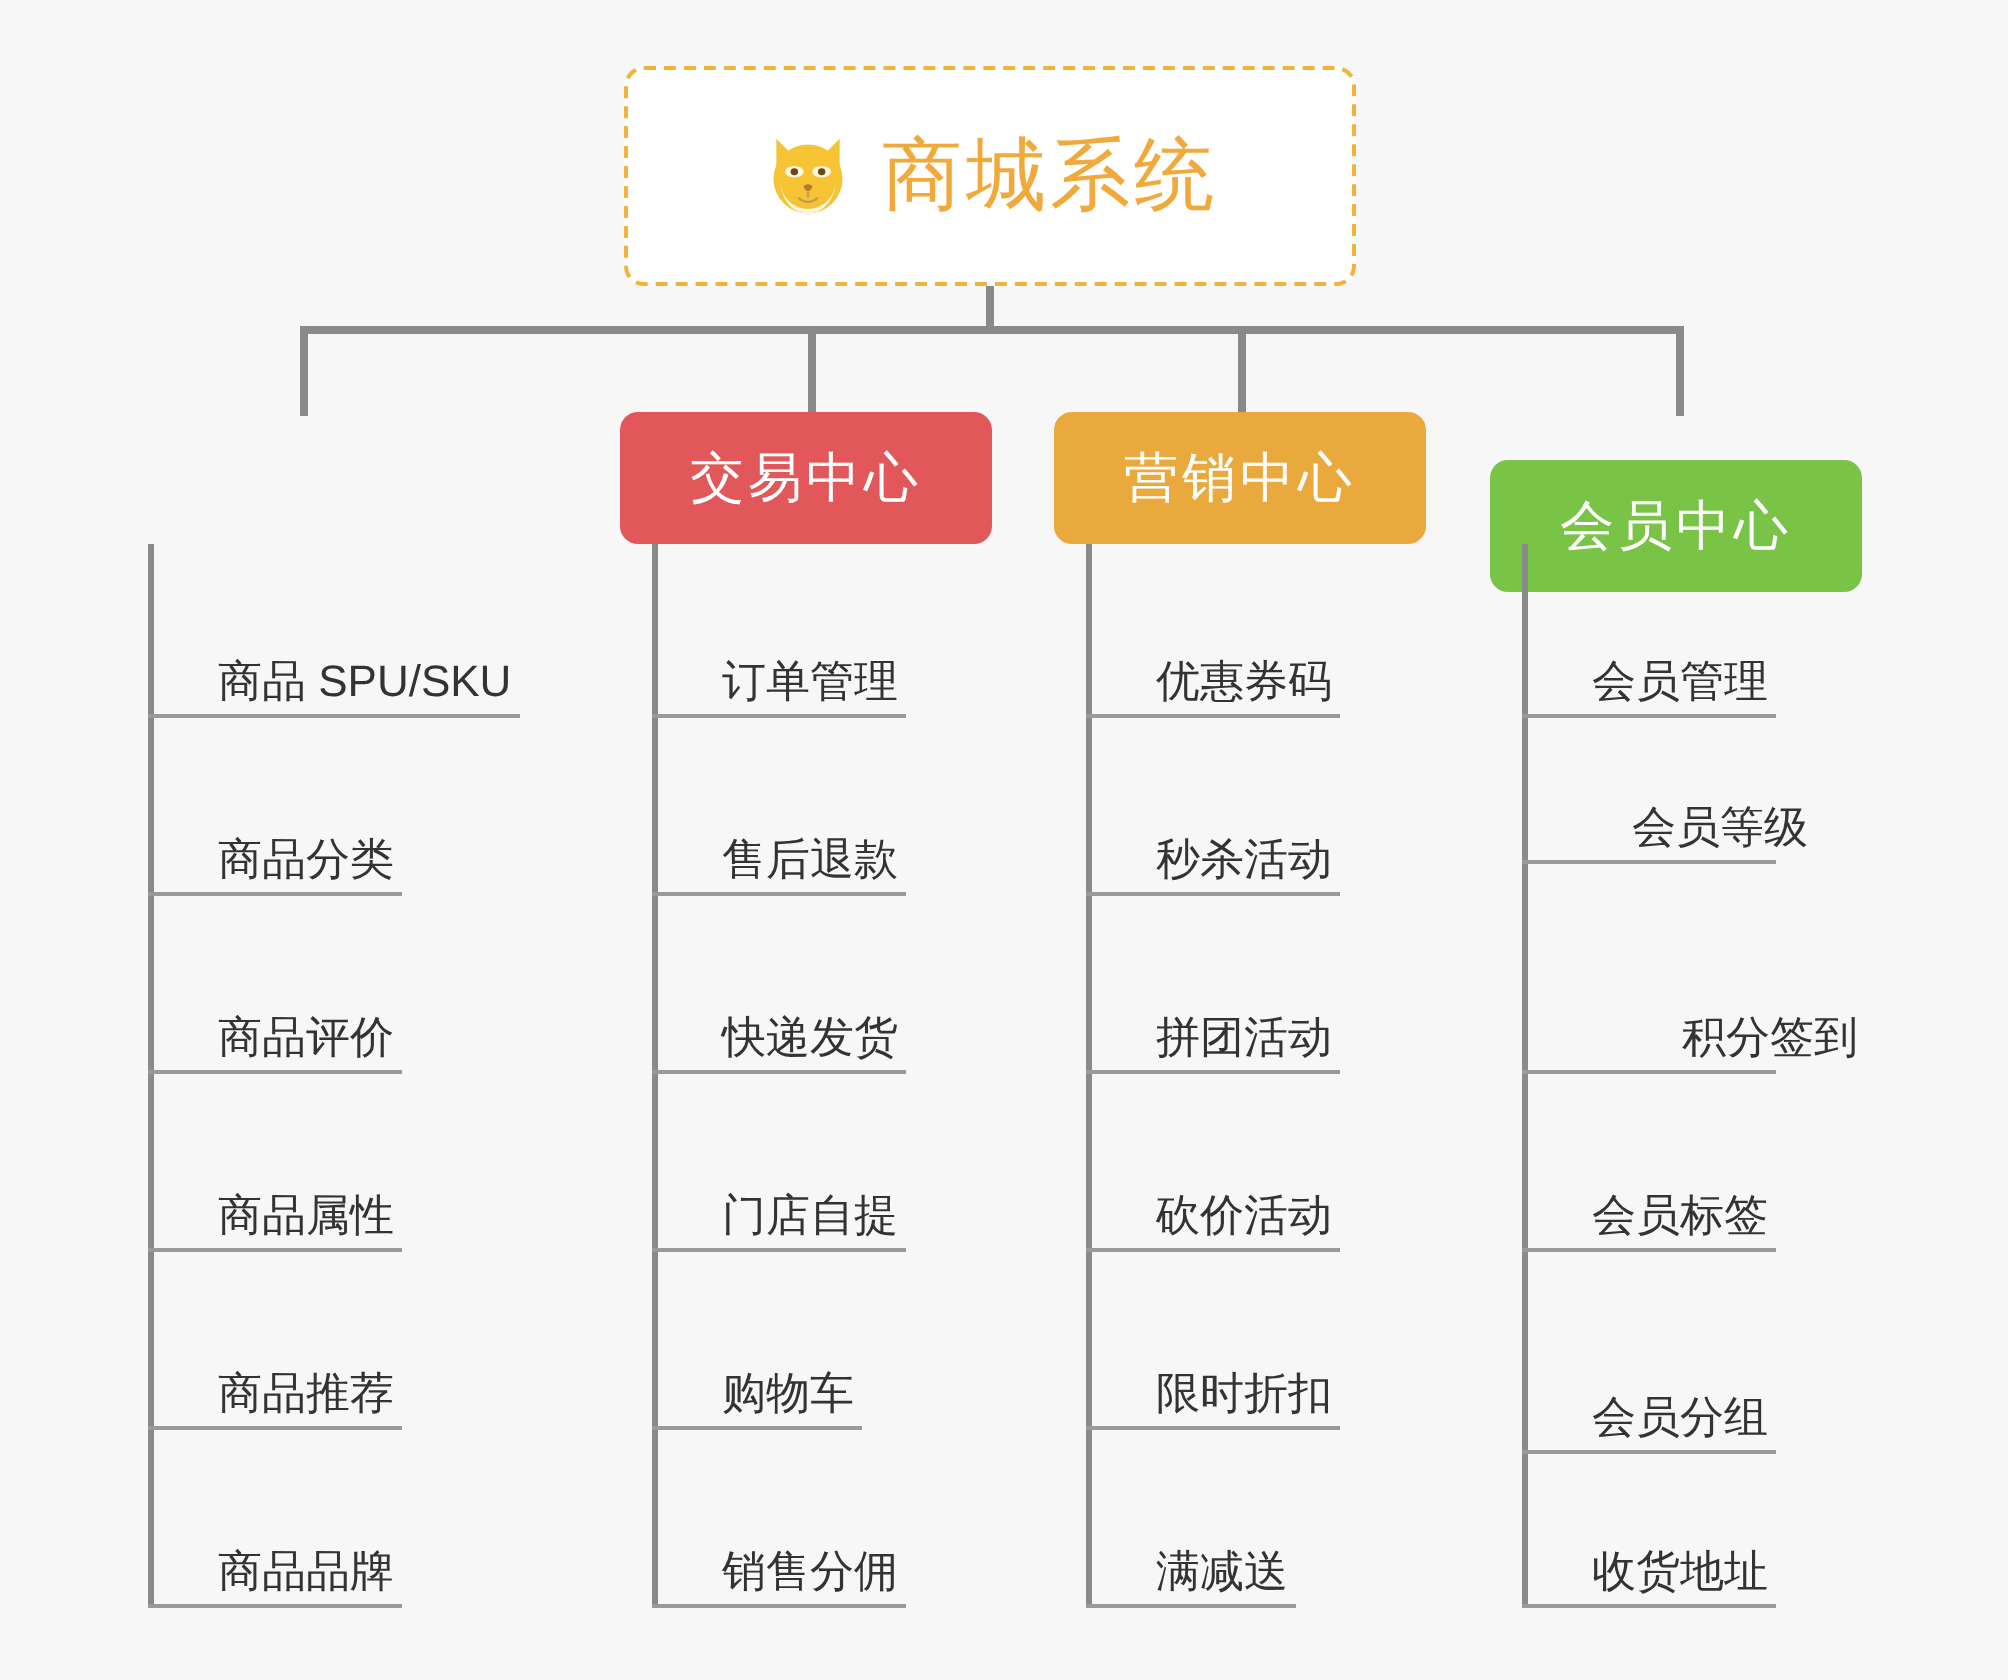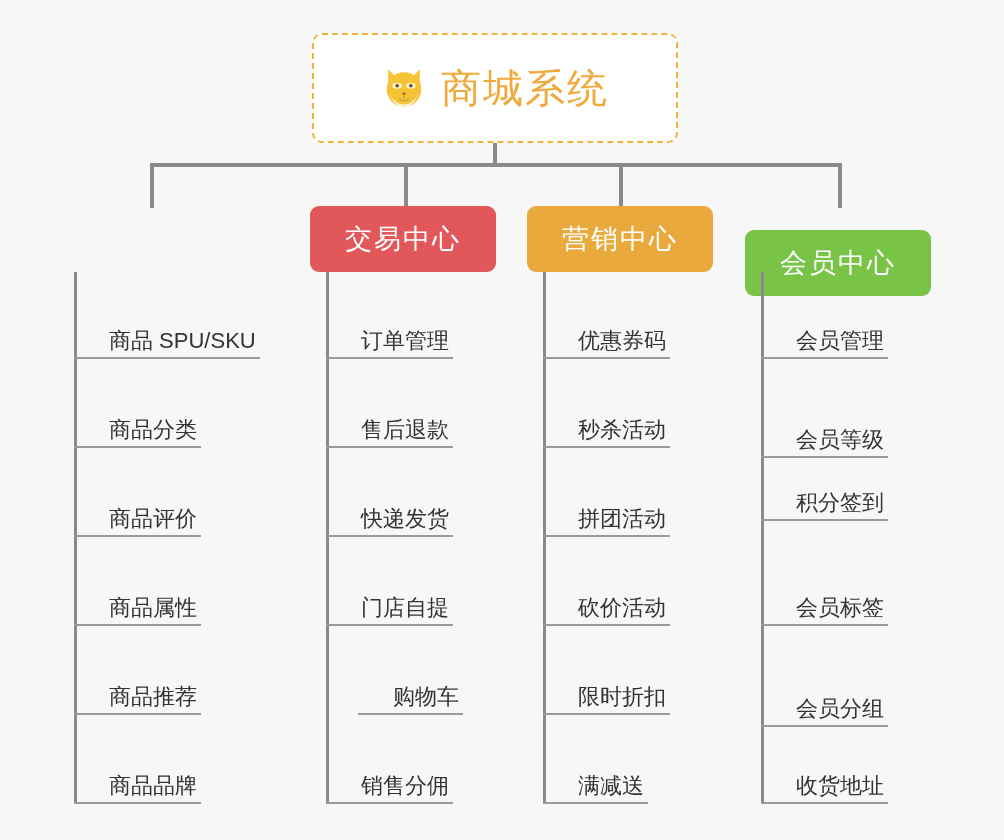--- a/index.html
+++ b/index.html
@@ -197,21 +197,21 @@
         <div class="leaf-underline" style="background: rgb(154, 154, 154); width: 127px;"></div>
       </div>
       <div class="leaf" style="top: 176px;">
         <span class="leaf-label">快递发货</span>
         <div class="leaf-underline" style="background: rgb(154, 154, 154); width: 127px;"></div>
       </div>
       <div class="leaf" style="top: 265px;">
         <span class="leaf-label">门店自提</span>
         <div class="leaf-underline" style="background: rgb(154, 154, 154); width: 127px;"></div>
       </div>
-      <div class="leaf" style="top: 354px; margin-left: 32px;">
+      <div class="leaf" style="top: 354px;">
         <span class="leaf-label">购物车</span>
         <div class="leaf-underline" style="background: rgb(154, 154, 154); width: 105px;"></div>
       </div>
       <div class="leaf" style="top: 443px;">
         <span class="leaf-label">销售分佣</span>
         <div class="leaf-underline" style="background: rgb(154, 154, 154); width: 127px;"></div>
       </div>
     </div>
   <div class="branch" style="left:543px;">
     <div class="branch-trunk" style="height: 532px;"></div>
@@ -239,25 +239,25 @@
         <span class="leaf-label">满减送</span>
         <div class="leaf-underline" style="background: rgb(154, 154, 154); width: 105px;"></div>
       </div>
     </div>
   <div class="branch" style="left:761px;">
     <div class="branch-trunk" style="height: 532px;"></div>
   <div class="leaf" style="top: -2px;">
         <span class="leaf-label">会员管理</span>
         <div class="leaf-underline" style="background: rgb(154, 154, 154); width: 127px;"></div>
       </div>
-      <div class="leaf" style="top: 97px;">
+      <div class="leaf" style="top: 71px; padding-left: 20px;">
         <span class="leaf-label">会员等级</span>
         <div class="leaf-underline" style="background: rgb(154, 154, 154); width: 127px;"></div>
       </div>
-      <div class="leaf" style="top: 160px;">
+      <div class="leaf" style="top: 176px; padding-left: 45px;">
         <span class="leaf-label">积分签到</span>
         <div class="leaf-underline" style="background: rgb(154, 154, 154); width: 127px;"></div>
       </div>
       <div class="leaf" style="top: 265px;">
         <span class="leaf-label">会员标签</span>
         <div class="leaf-underline" style="background: rgb(154, 154, 154); width: 127px;"></div>
       </div>
       <div class="leaf" style="top: 354px; margin-top: 12px;">
         <span class="leaf-label">会员分组</span>
         <div class="leaf-underline" style="background: rgb(154, 154, 154); width: 127px;"></div>

